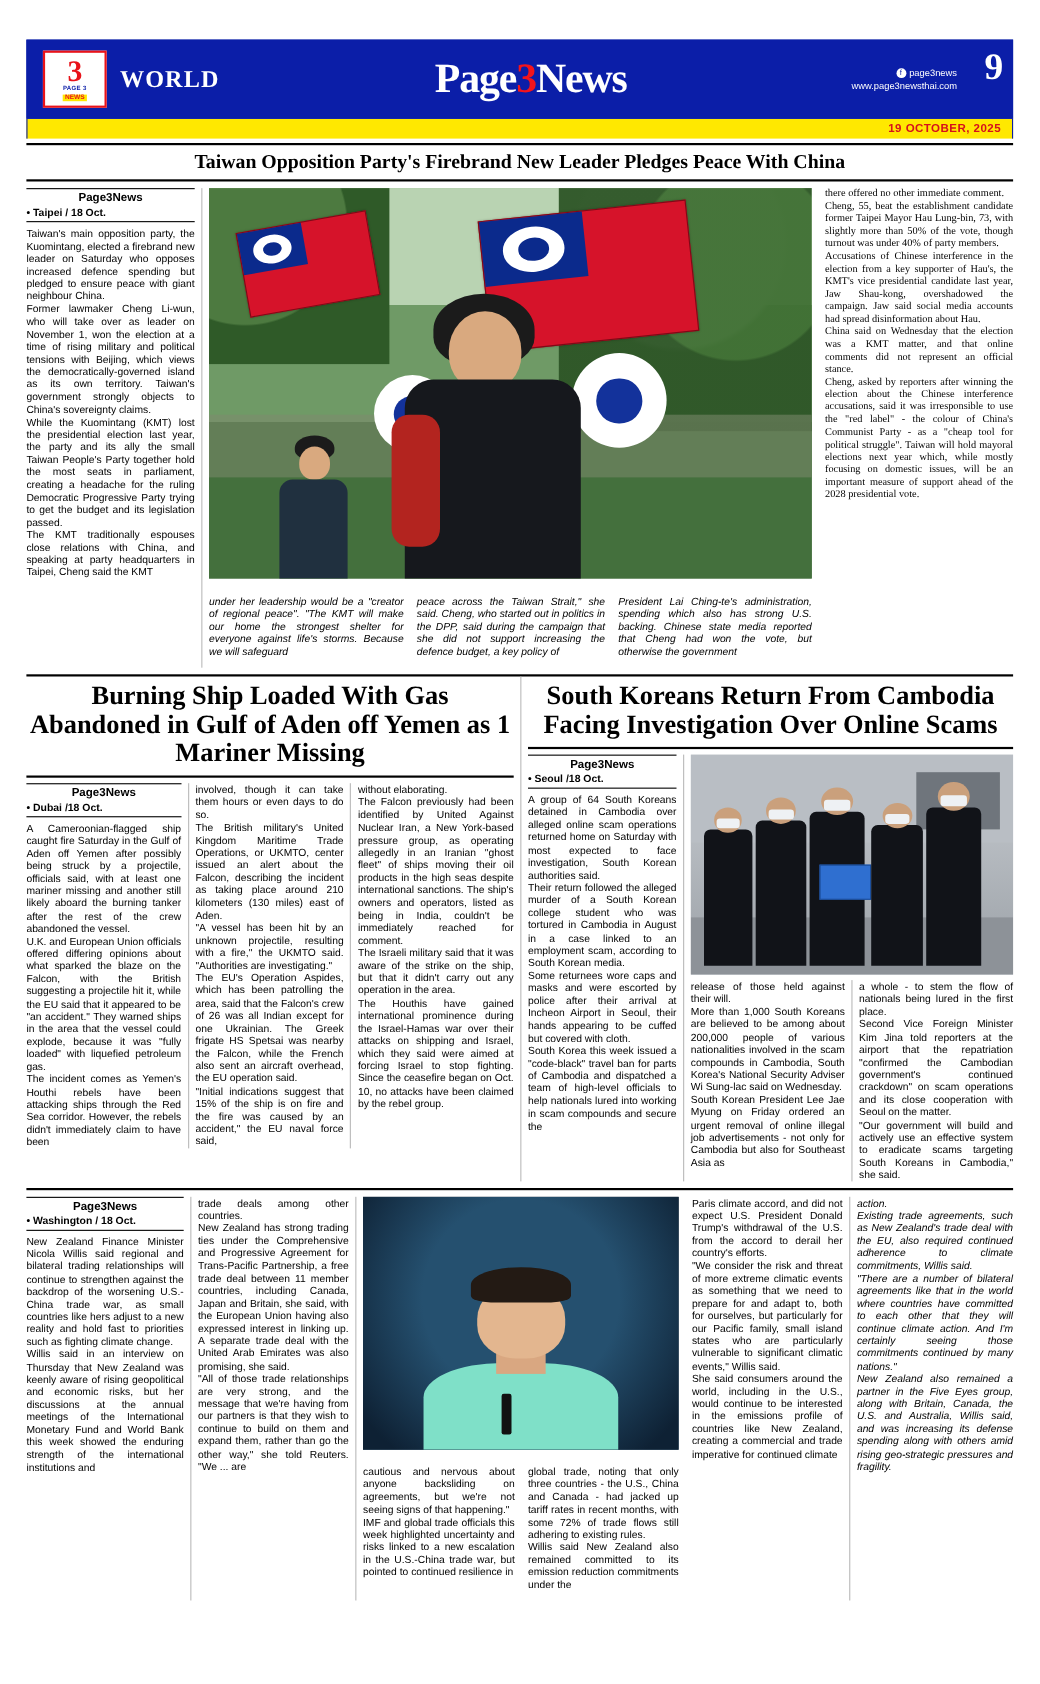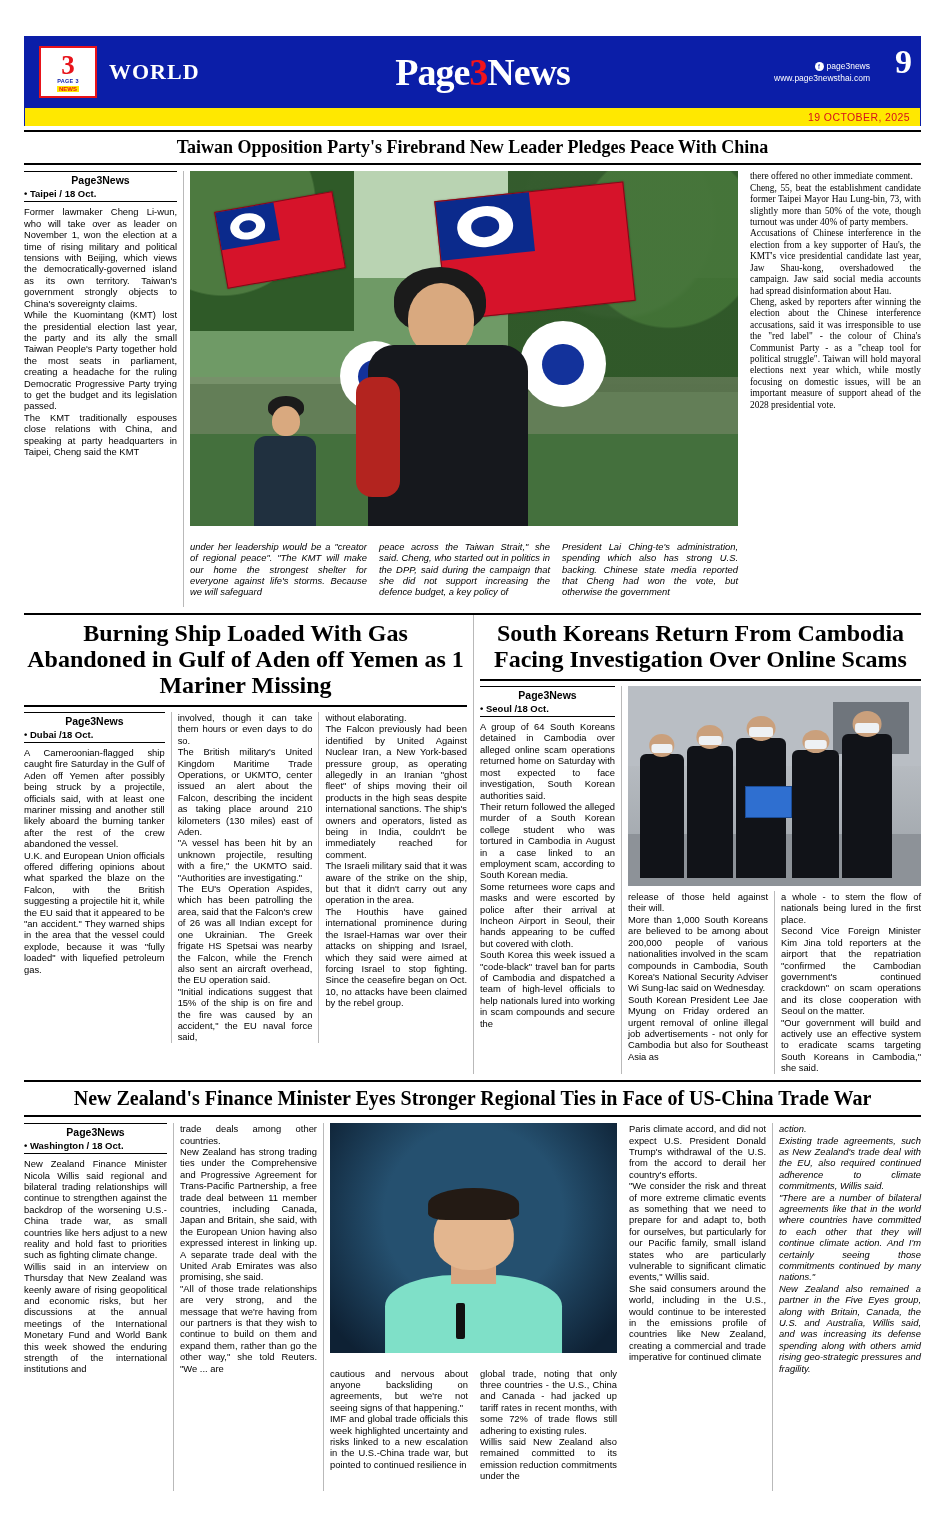--- a/index.html
+++ b/index.html
@@ -62,21 +62,21 @@
   }
   .fb-dot {
     display:inline-block; width:9px; height:9px; border-radius:50%; background:#fff;
     color:#0b1ea8; font-size:7px; line-height:9px; text-align:center; margin-right:3px;
     vertical-align:middle;
   }
   .yellowbar {
     height:18px; background:#ffe800; display:flex; align-items:center; justify-content:flex-end;
     padding-right:10px; border-left:1px solid #0b1ea8; border-right:1px solid #0b1ea8;
   }
-  .dateline { font-size:10.5px; font-weight:normal; color:#d6111b; letter-spacing:.4px;margin-left:31px; }
+  .dateline { font-size:10.5px; font-weight:bold; color:#d6111b; letter-spacing:.4px;margin-left:31px; }
 
   
   .hl-rule-top { border-top:2px solid #000; margin-top:4px; }
   .headline {
     font-family:"Liberation Serif", serif;
     font-weight:bold; text-align:center; line-height:1.08;
     padding:6px 0 6px 0;
   }
   .h1 { font-size:18px; }
   .h2 { font-size:24px; }
@@ -196,20 +196,21 @@
   <div class="hl-rule-top"></div>
   <div class="headline h1 rule-thick">Taiwan Opposition Party's Firebrand New Leader Pledges Peace With China</div>
 
   <div class="cols" style="margin-top:6px;">
 
     <div class="col vline" style="width:160px;">
       <div class="byline-box">
         <div class="byline">Page3News</div>
         <div class="byline-sub">• Taipei /  18 Oct.</div>
       </div>
+      <p class="body">Taiwan's main opposition party, the Kuomintang, elected a firebrand new leader on Saturday who opposes increased defence spending but pledged to ensure peace with giant neighbour China.</p>
       <p class="body">Former lawmaker Cheng Li-wun, who will take over as leader on November 1, won the election at a time of rising military and political tensions with Beijing, which views the democratically-governed island as its own territory. Taiwan's government strongly objects to China's sovereignty claims.</p>
       <p class="body">While the Kuomintang (KMT) lost the presidential election last year, the party and its ally the small Taiwan People's Party together hold the most seats in parliament, creating a headache for the ruling Democratic Progressive Party trying to get the budget and its legislation passed.</p>
       <p class="body">The KMT traditionally espouses close relations with China, and speaking at party headquarters in Taipei, Cheng said the KMT</p>
     </div>
 
     <div class="col" style="width:560px;">
       <div class="photo ph1">
         <div class="sky"></div>
         <div class="tree"></div>
         <div class="tree2"></div>
@@ -250,37 +251,39 @@
         <div class="col" style="width:186px;padding-right:0;">
             <p class="cap">President Lai Ching-te's administration, spending which also has strong U.S. backing. Chinese state media reported that Cheng had won the vote, but otherwise the government</p>
           </div>
       </div>
     </div>
 
     <div class="col" style="width:177px;padding-right:0;font-family:Liberation Serif, serif;">
       <p class="body">there offered no other immediate comment.</p>
       <p class="body">Cheng, 55, beat the establishment candidate former Taipei Mayor Hau Lung-bin, 73, with slightly more than 50% of the vote, though turnout was under 40% of party members.</p>
       <p class="body">Accusations of Chinese interference in the election from a key supporter of Hau's, the KMT's vice presidential candidate last year, Jaw Shau-kong, overshadowed the campaign. Jaw said social media accounts had spread disinformation about Hau.</p>
+      <p class="body">China said on Wednesday that the election was a KMT matter, and that online comments did not represent an official stance.</p>
       <p class="body">Cheng, asked by reporters after winning the election about the Chinese interference accusations, said it was irresponsible to use the "red label" - the colour of China's Communist Party - as a "cheap tool for political struggle". Taiwan will hold mayoral elections next year which, while mostly focusing on domestic issues, will be an important measure of support ahead of the 2028 presidential vote.</p>
     </div>
   </div>
 
   <div class="rule-thick" style="margin-top:6px;"></div>
   <div class="cols">
 
     <div class="col vline" style="width:450px;padding-left:0;">
       <div class="headline h2 rule-thick">Burning Ship Loaded With Gas Abandoned in Gulf of Aden off Yemen as 1 Mariner Missing</div>
       <div class="cols" style="margin-top:5px;">
         <div class="col vline" style="width:150px;padding-left:0;">
           <div class="byline-box">
             <div class="byline">Page3News</div>
             <div class="byline-sub">• Dubai  /18 Oct.</div>
           </div>
           <p class="body">A Cameroonian-flagged ship caught fire Saturday in the Gulf of Aden off Yemen after possibly being struck by a projectile, officials said, with at least one mariner missing and another still likely aboard the burning tanker after the rest of the crew abandoned the vessel.</p>
           <p class="body">U.K. and European Union officials offered differing opinions about what sparked the blaze on the Falcon, with the British suggesting a projectile hit it, while the EU said that it appeared to be "an accident." They warned ships in the area that the vessel could explode, because it was "fully loaded" with liquefied petroleum gas.</p>
+          <p class="body">The incident comes as Yemen's Houthi rebels have been attacking ships through the Red Sea corridor. However, the rebels didn't immediately claim to have been</p>
         </div>
         <div class="col vline" style="width:150px;">
           <p class="body">involved, though it can take them hours or even days to do so.</p>
           <p class="body">The British military's United Kingdom Maritime Trade Operations, or UKMTO, center issued an alert about the Falcon, describing the incident as taking place around 210 kilometers (130 miles) east of Aden.</p>
           <p class="body">"A vessel has been hit by an unknown projectile, resulting with a fire," the UKMTO said. "Authorities are investigating."</p>
           <p class="body">The EU's Operation Aspides, which has been patrolling the area, said that the Falcon's crew of 26 was all Indian except for one Ukrainian. The Greek frigate HS Spetsai was nearby the Falcon, while the French also sent an aircraft overhead, the EU operation said.</p>
           <p class="body">"Initial indications suggest that 15% of the ship is on fire and the fire was caused by an accident," the EU naval force said,</p>
         </div>
         <div class="col" style="width:150px;padding-right:0;">
           <p class="body">without elaborating.</p>
@@ -342,21 +345,20 @@
               <p class="body">Second Vice Foreign Minister Kim Jina told reporters at the airport that the repatriation "confirmed the Cambodian government's continued crackdown" on scam operations and its close cooperation with Seoul on the matter.</p>
               <p class="body">"Our government will build and actively use an effective system to eradicate scams targeting South Koreans in Cambodia," she said.</p>
             </div>
           </div>
         </div>
       </div>
     </div>
   </div>
 
   <div class="rule-thick" style="margin-top:6px;"></div>
-  <div class="headline h3 rule-thick">New Zealand's Finance Minister Eyes Stronger Regional Ties in Face of US-China Trade War</div>
 
   <div class="cols" style="margin-top:6px;">
     <div class="col vline" style="width:150px;padding-left:0;">
       <div class="byline-box">
         <div class="byline">Page3News</div>
         <div class="byline-sub">• Washington / 18 Oct.</div>
       </div>
       <p class="body">New Zealand Finance Minister Nicola Willis said regional and bilateral trading relationships will continue to strengthen against the backdrop of the worsening U.S.-China trade war, as small countries like hers adjust to a new reality and hold fast to priorities such as fighting climate change.</p>
       <p class="body">Willis said in an interview on Thursday that New Zealand was keenly aware of rising geopolitical and economic risks, but her discussions at the annual meetings of the International Monetary Fund and World Bank this week showed the enduring strength of the international institutions and</p>
     </div>

